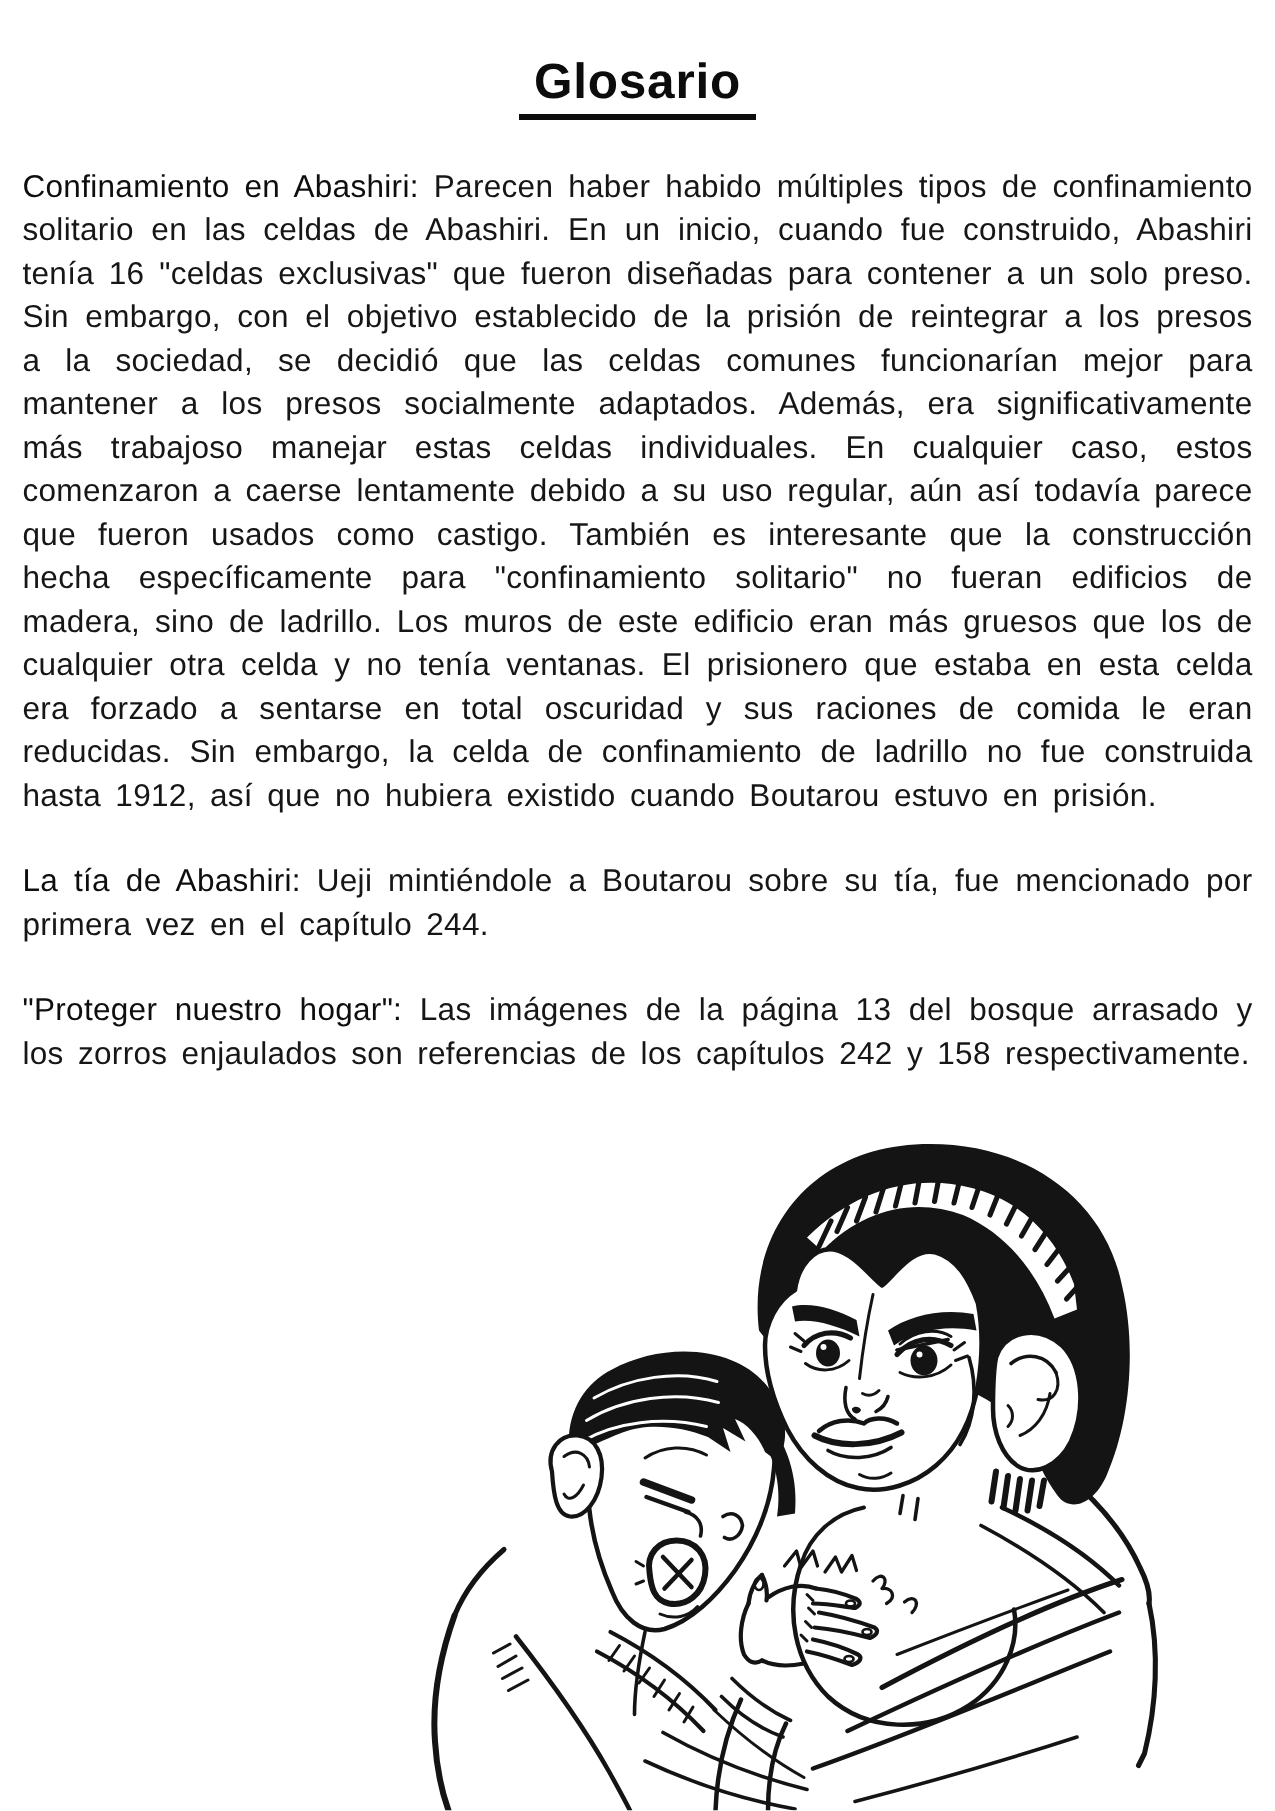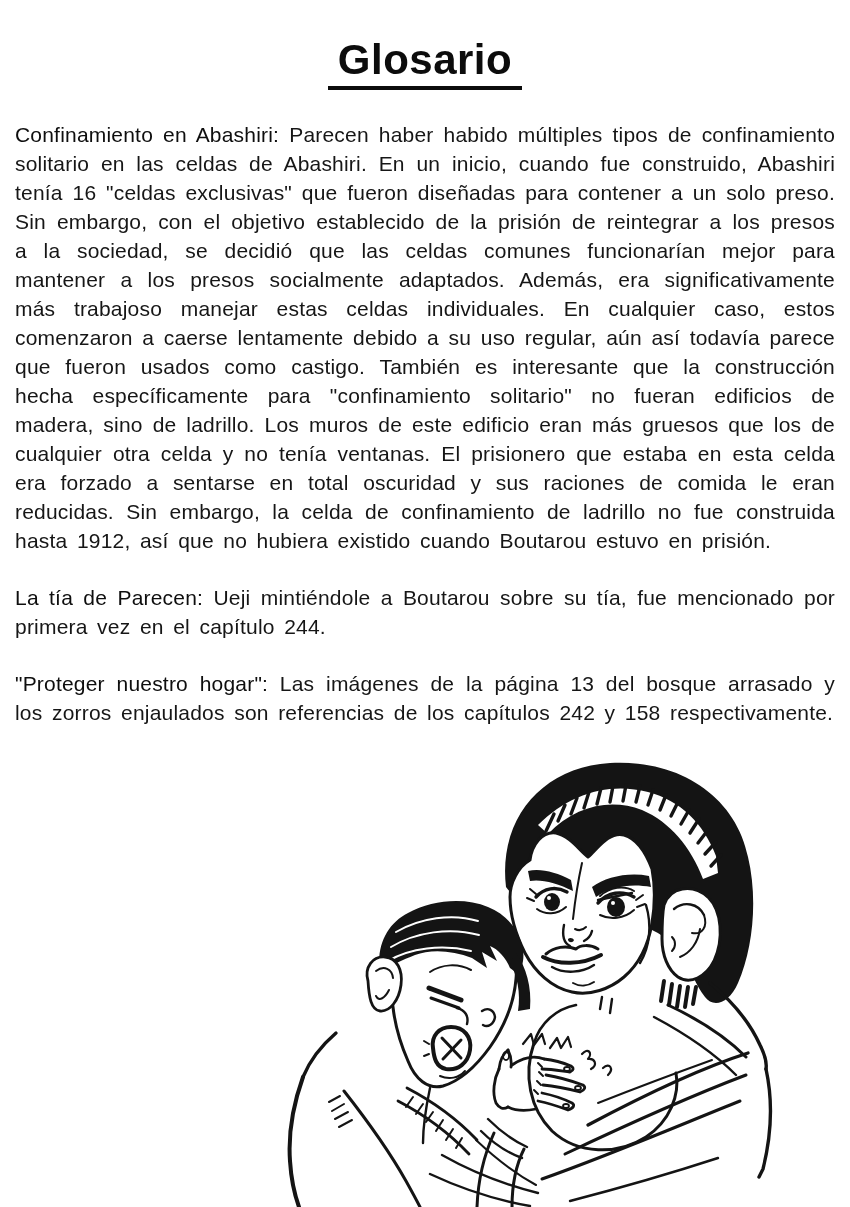--- a/index.html
+++ b/index.html
@@ -2,42 +2,42 @@
 <html><head>
 <meta charset="utf-8">
 <style>
   html,body{margin:0;padding:0;}
   body{
     width:850px;height:1207px;background:#ffffff;position:relative;overflow:hidden;
     font-family:"Liberation Sans",sans-serif;color:#161616;
   }
   .title-wrap{text-align:center;margin:36px 0 0;}
   .title-text{
-    display:inline-block;font-size:42px;font-weight:bold;line-height:1.12;
+    display:inline-block;font-size:33px;font-weight:bold;line-height:1.12;
     color:#0c0c0c;border-bottom:4px solid #0c0c0c;padding:0 10px 3px;letter-spacing:0.5px;
   }
   .content{
     margin:30px 15px 0;font-size:21px;line-height:29px;text-align:justify;
     letter-spacing:0.2px;word-spacing:3.5px;color:#161616;
   }
   .entry{margin:0 0 28px;}
   .term{font-weight:normal;color:#0e0e0e;}
   .illustration{position:absolute;left:280px;top:757px;width:515px;height:450px;margin:0;}
   .illustration svg{display:block;width:100%;height:100%;}
 </style>
 </head>
 <body>
 
 <div class="title-wrap">
   <span class="title-text">Glosario</span>
 </div>
 
 <div class="content">
   <p class="entry"><span class="term">Confinamiento en Abashiri:</span> <span>Parecen haber habido múltiples tipos de confinamiento solitario en las celdas de Abashiri. En un inicio, cuando fue construido, Abashiri tenía 16 "celdas exclusivas" que fueron diseñadas para contener a un solo preso. Sin embargo, con el objetivo establecido de la prisión de reintegrar a los presos a la sociedad, se decidió que las celdas comunes funcionarían mejor para mantener a los presos socialmente adaptados. Además, era significativamente más trabajoso manejar estas celdas individuales. En cualquier caso, estos comenzaron a caerse lentamente debido a su uso regular, aún así todavía parece que fueron usados como castigo. También es interesante que la construcción hecha específicamente para "confinamiento solitario" no fueran edificios de madera, sino de ladrillo. Los muros de este edificio eran más gruesos que los de cualquier otra celda y no tenía ventanas. El prisionero que estaba en esta celda era forzado a sentarse en total oscuridad y sus raciones de comida le eran reducidas. Sin embargo, la celda de confinamiento de ladrillo no fue construida hasta 1912, así que no hubiera existido cuando Boutarou estuvo en prisión.</span></p>
-  <p class="entry"><span class="term">La tía de Parecen:</span> <span>Ueji mintiéndole a Boutarou sobre su tía, fue mencionado por primera vez en el capítulo 244.</span></p>
+  <p class="entry"><span class="term">La tía de Abashiri:</span> <span>Ueji mintiéndole a Boutarou sobre su tía, fue mencionado por primera vez en el capítulo 244.</span></p>
   <p class="entry"><span class="term">"Proteger nuestro hogar":</span> <span>Las imágenes de la página 13 del bosque arrasado y los zorros enjaulados son referencias de los capítulos 242 y 158 respectivamente.</span></p>
 </div>
 
 <figure class="illustration" role="img" aria-label="Ilustración manga en blanco y negro: un niño dormido abrazado al pecho de una persona de cabello negro que lo sostiene">
   <svg viewBox="0 0 515 450" xmlns="http://www.w3.org/2000/svg">
     <g stroke="#141414" stroke-linecap="round" stroke-linejoin="round" fill="none">
 
       <path fill="#141414" stroke="none" d="M226,130 C218,62 262,10 330,6 C400,2 456,40 468,100 C478,142 473,192 458,226 C449,247 433,251 425,240 C416,228 410,214 406,200 C380,168 340,158 300,158 C268,158 242,152 226,130 Z"></path>
 
       <path fill="#ffffff" stroke="none" d="M258,68 C290,36 330,25 368,35 C400,43 424,67 436,99 L438,116 L423,122 C411,90 390,65 362,53 C330,41 295,49 268,77 Z"></path>

